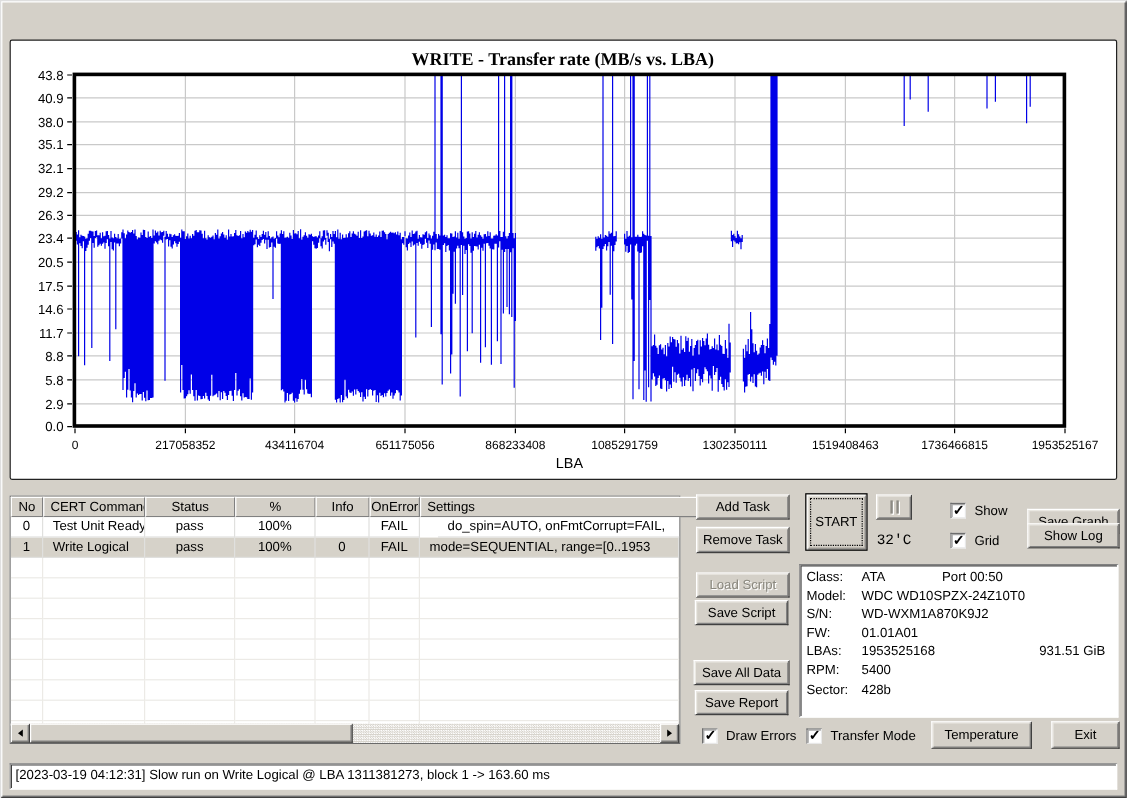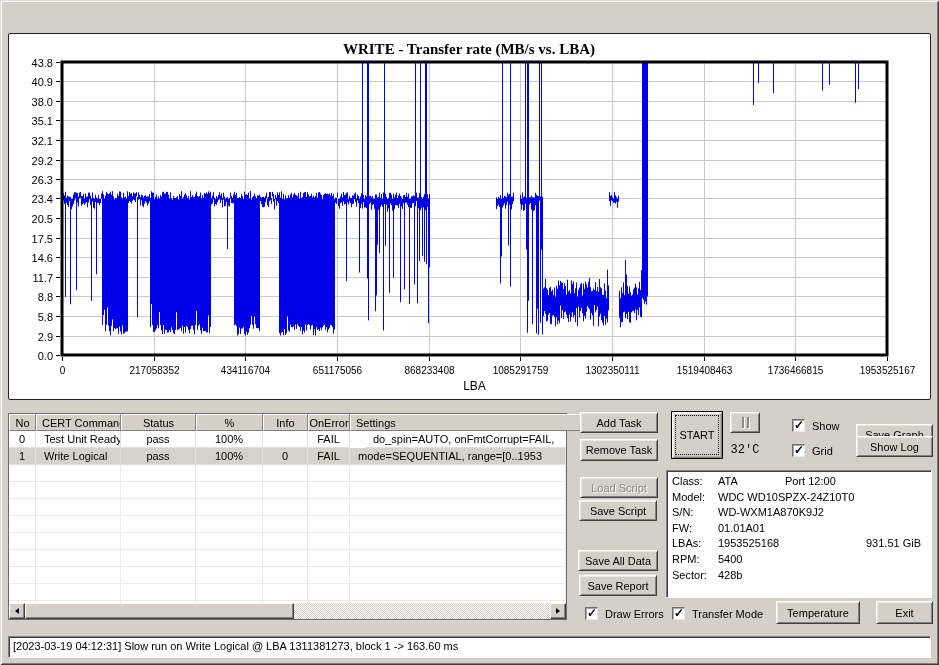--- a/index.html
+++ b/index.html
@@ -335,21 +335,21 @@
 
   <div class="btn" id="btn-savegraph">Save Graph</div>
   <div class="btn" id="btn-showlog">Show Log</div>
 
   <div class="btn disabled" id="btn-loadscript">Load Script</div>
   <div class="btn" id="btn-savescript">Save Script</div>
   <div class="btn" id="btn-savealldata">Save All Data</div>
   <div class="btn" id="btn-savereport">Save Report</div>
 
   <div class="info" id="info-body">
-      <div class="info-row"><span class="info-label">Class:</span><span>ATA</span><span class="info-extra" style="left: 113px;">Port 12:00</span></div>
+      <div class="info-row"><span class="info-label">Class:</span><span>ATA</span><span class="info-extra" style="left: 113px;">Port 00:50</span></div>
       <div class="info-row"><span class="info-label">Model:</span><span>WDC WD10SPZX-24Z10T0</span></div>
       <div class="info-row"><span class="info-label">S/N:</span><span>WD-WXM1A870K9J2</span></div>
       <div class="info-row"><span class="info-label">FW:</span><span>01.01A01</span></div>
       <div class="info-row"><span class="info-label">LBAs:</span><span>1953525168</span><span class="info-extra" style="left: 194px;">931.51 GiB</span></div>
       <div class="info-row"><span class="info-label">RPM:</span><span>5400</span></div>
       <div class="info-row"><span class="info-label">Sector:</span><span>428b</span></div>
     </div>
 
   <span class="checkbox checked" id="cb-drawerrors"></span>
   <span class="cb-label" id="lbl-drawerrors">Draw Errors</span>

